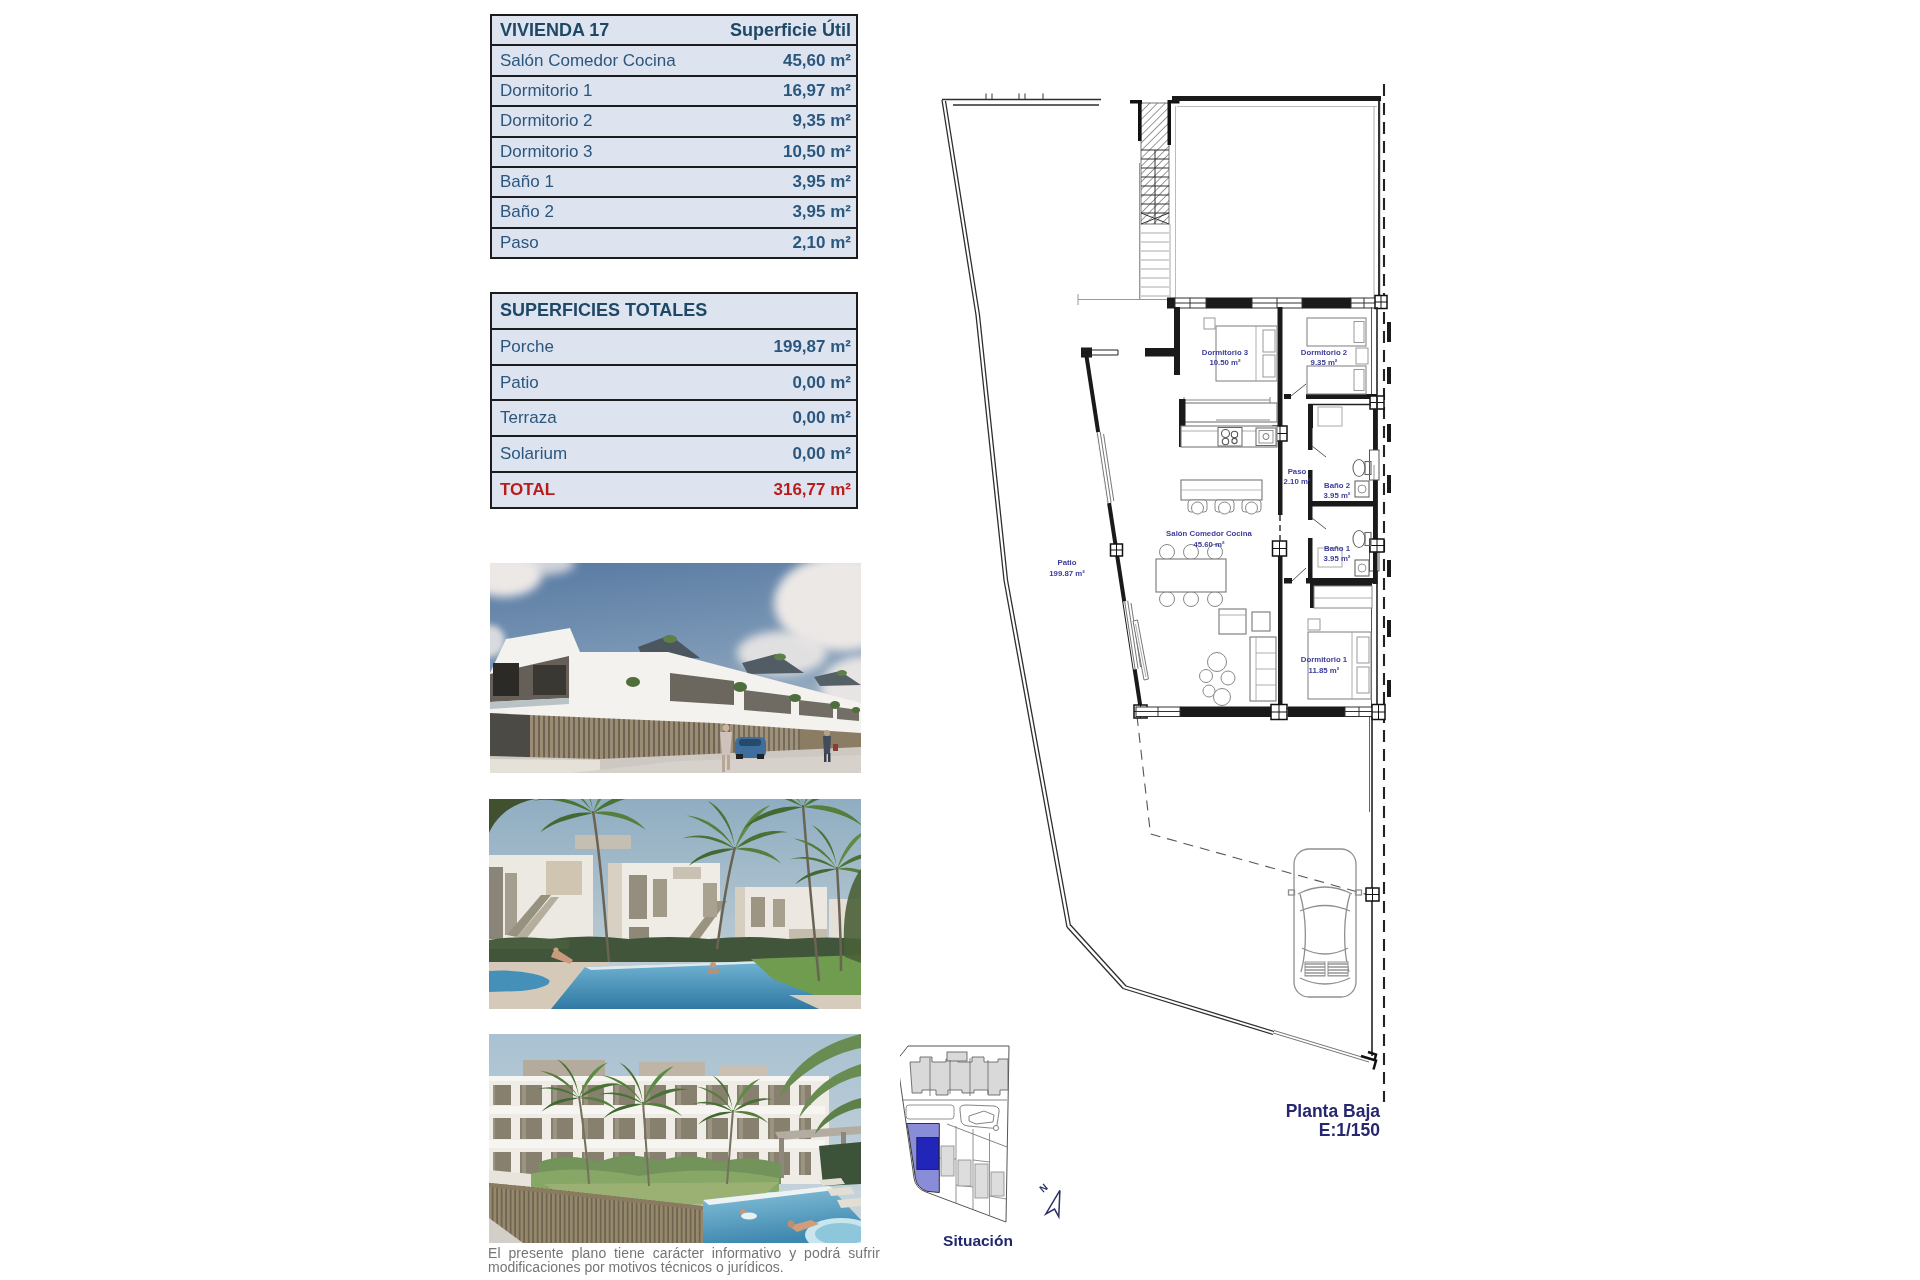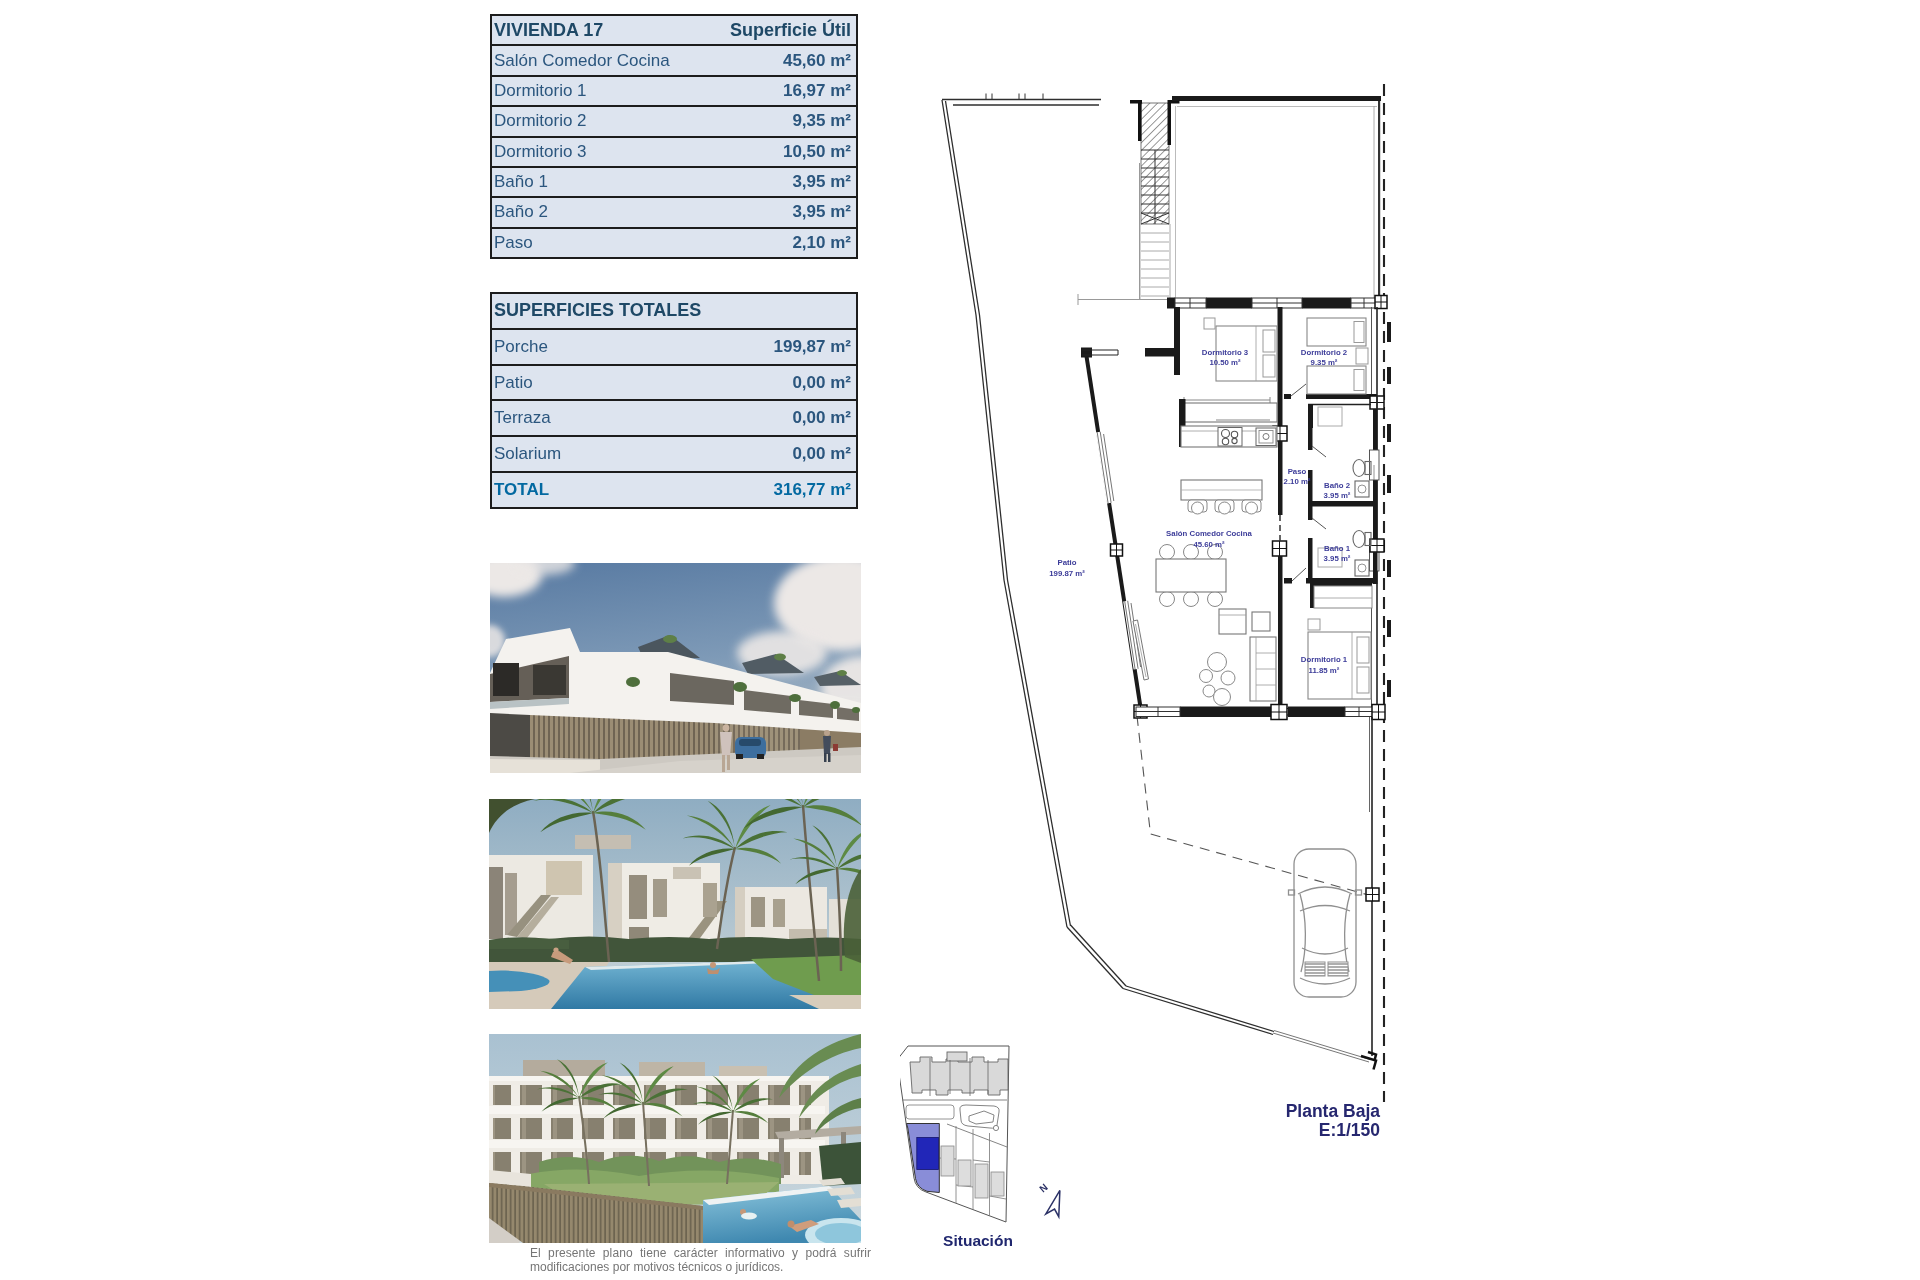--- a/index.html
+++ b/index.html
@@ -1,24 +1,24 @@
 <!DOCTYPE html>
 <html><head>
 <meta charset="utf-8">
 <style>
 html,body{margin:0;padding:0;}
 body{width:1920px;height:1280px;background:#fff;font-family:"Liberation Sans",sans-serif;position:relative;overflow:hidden;}
 .abs{position:absolute;}
 .tbl{position:absolute;left:490px;width:368px;border:2px solid #1c1c1c;background:#dde4ef;box-sizing:border-box;display:flex;flex-direction:column;}
-.row{flex:1;display:flex;justify-content:space-between;align-items:center;padding:0 5px 0 2px;border-top:2px solid #1c1c1c;color:#2b567e;font-size:17px;}
+.row{flex:1;display:flex;justify-content:space-between;align-items:center;padding:0 5px 0 8px;border-top:2px solid #1c1c1c;color:#2b567e;font-size:17px;}
 .row:first-child{border-top:none;}
 .hdr{font-weight:bold;color:#1e4866;font-size:18px;}
 .bold{font-weight:bold;}
 .val{white-space:nowrap;font-weight:bold;}
-#disc{position:absolute;left:488px;top:1247px;color:#757575;font-size:12px;line-height:13.5px;white-space:nowrap;margin-left:42px;}
+#disc{position:absolute;left:488px;top:1247px;color:#757575;font-size:14px;line-height:13.5px;white-space:nowrap;}
 #disc .l1{word-spacing:3.8px;letter-spacing:0.1px;}
 </style>
 </head>
 <body>
 
 <div class="tbl" id="t1" style="top:14px;height:245px;">
   <div class="row hdr">
       <span>VIVIENDA 17</span>
       <span>Superficie Útil</span>
     </div>
@@ -66,21 +66,21 @@
       <span class="val">0,00 m²</span>
     </div>
   <div class="row">
       <span>Terraza</span>
       <span class="val">0,00 m²</span>
     </div>
   <div class="row">
       <span>Solarium</span>
       <span class="val">0,00 m²</span>
     </div>
-  <div class="row bold" style="color:#0369a1;">
+  <div class="row bold" style="color:#b91c1c;">
       <span>TOTAL</span>
       <span class="val">316,77 m²</span>
     </div>
 </div>
 
 <svg id="p1" class="abs" style="left:490px;top:563px;" width="371" height="210" viewBox="0 0 371 210">
 <defs>
 <linearGradient id="sky1" x1="0" y1="0" x2="0.2" y2="1">
 <stop offset="0" stop-color="#587aa2"></stop>
         <stop offset="0.55" stop-color="#7e9ab7"></stop>

